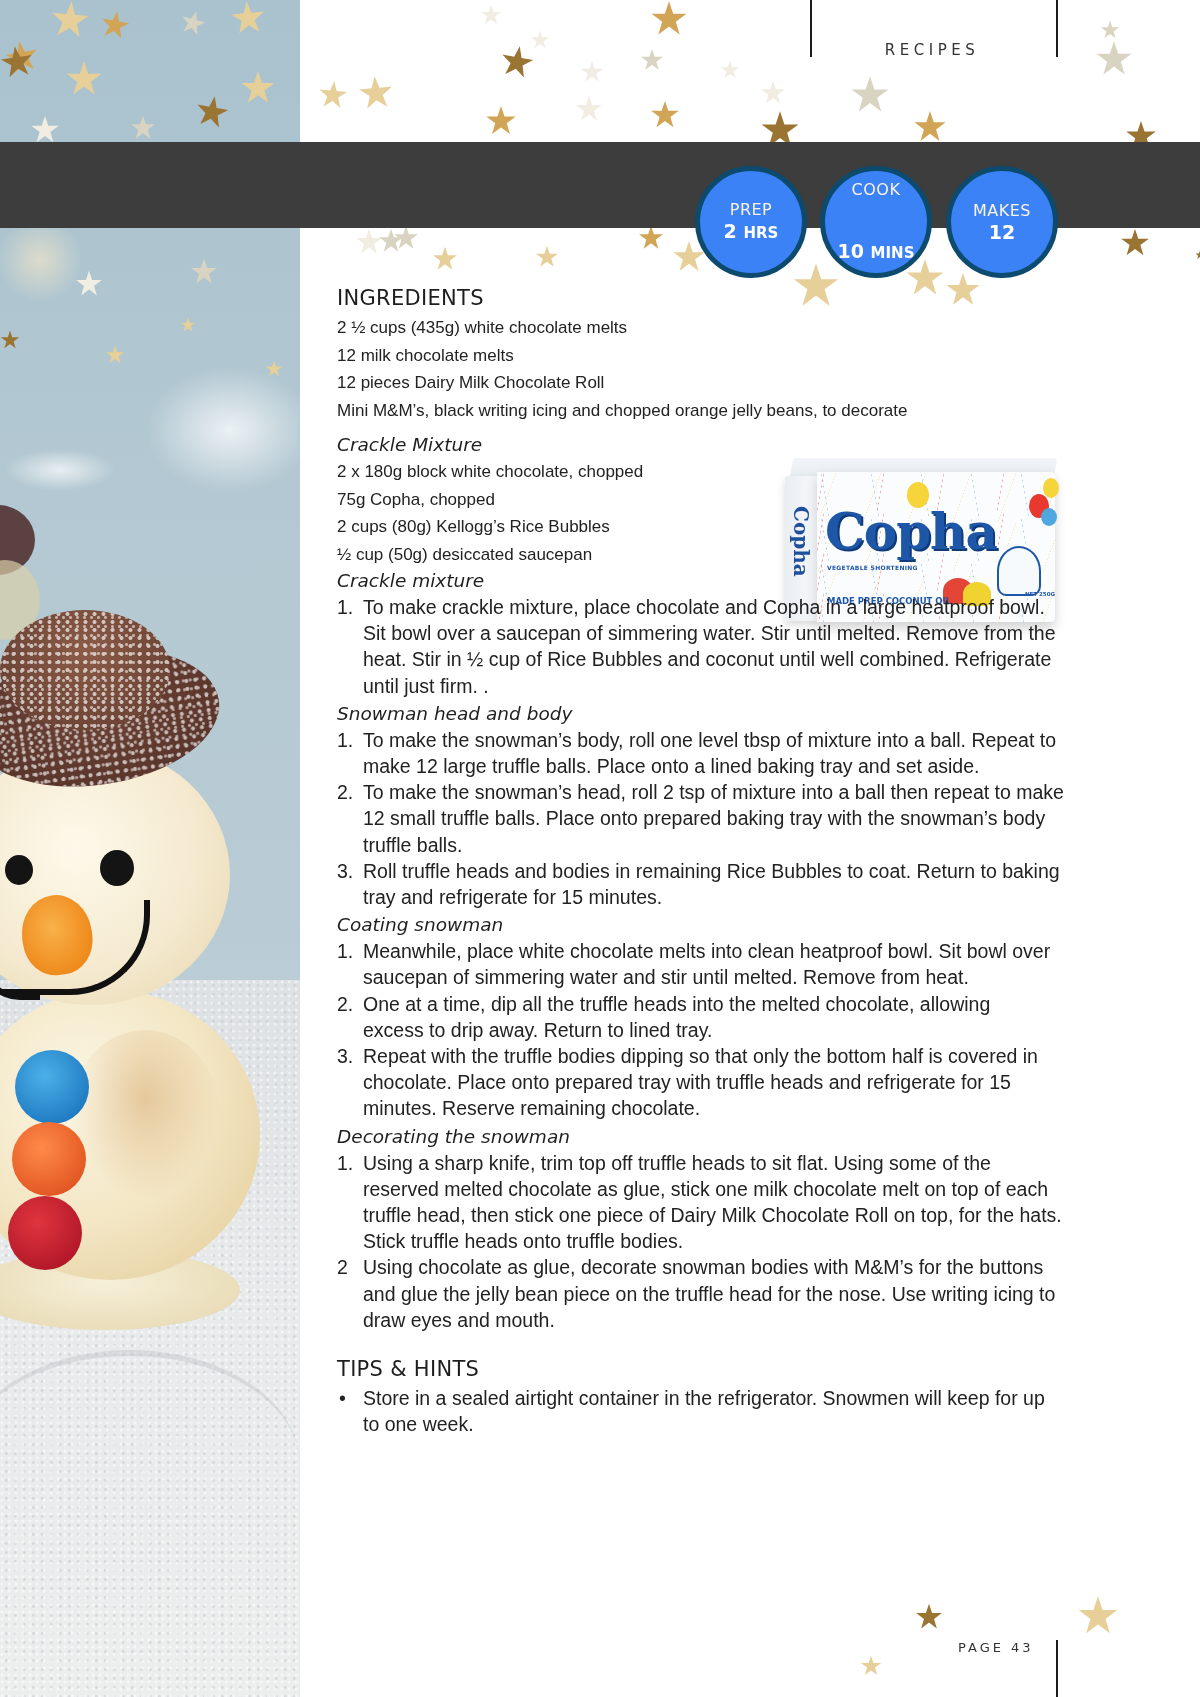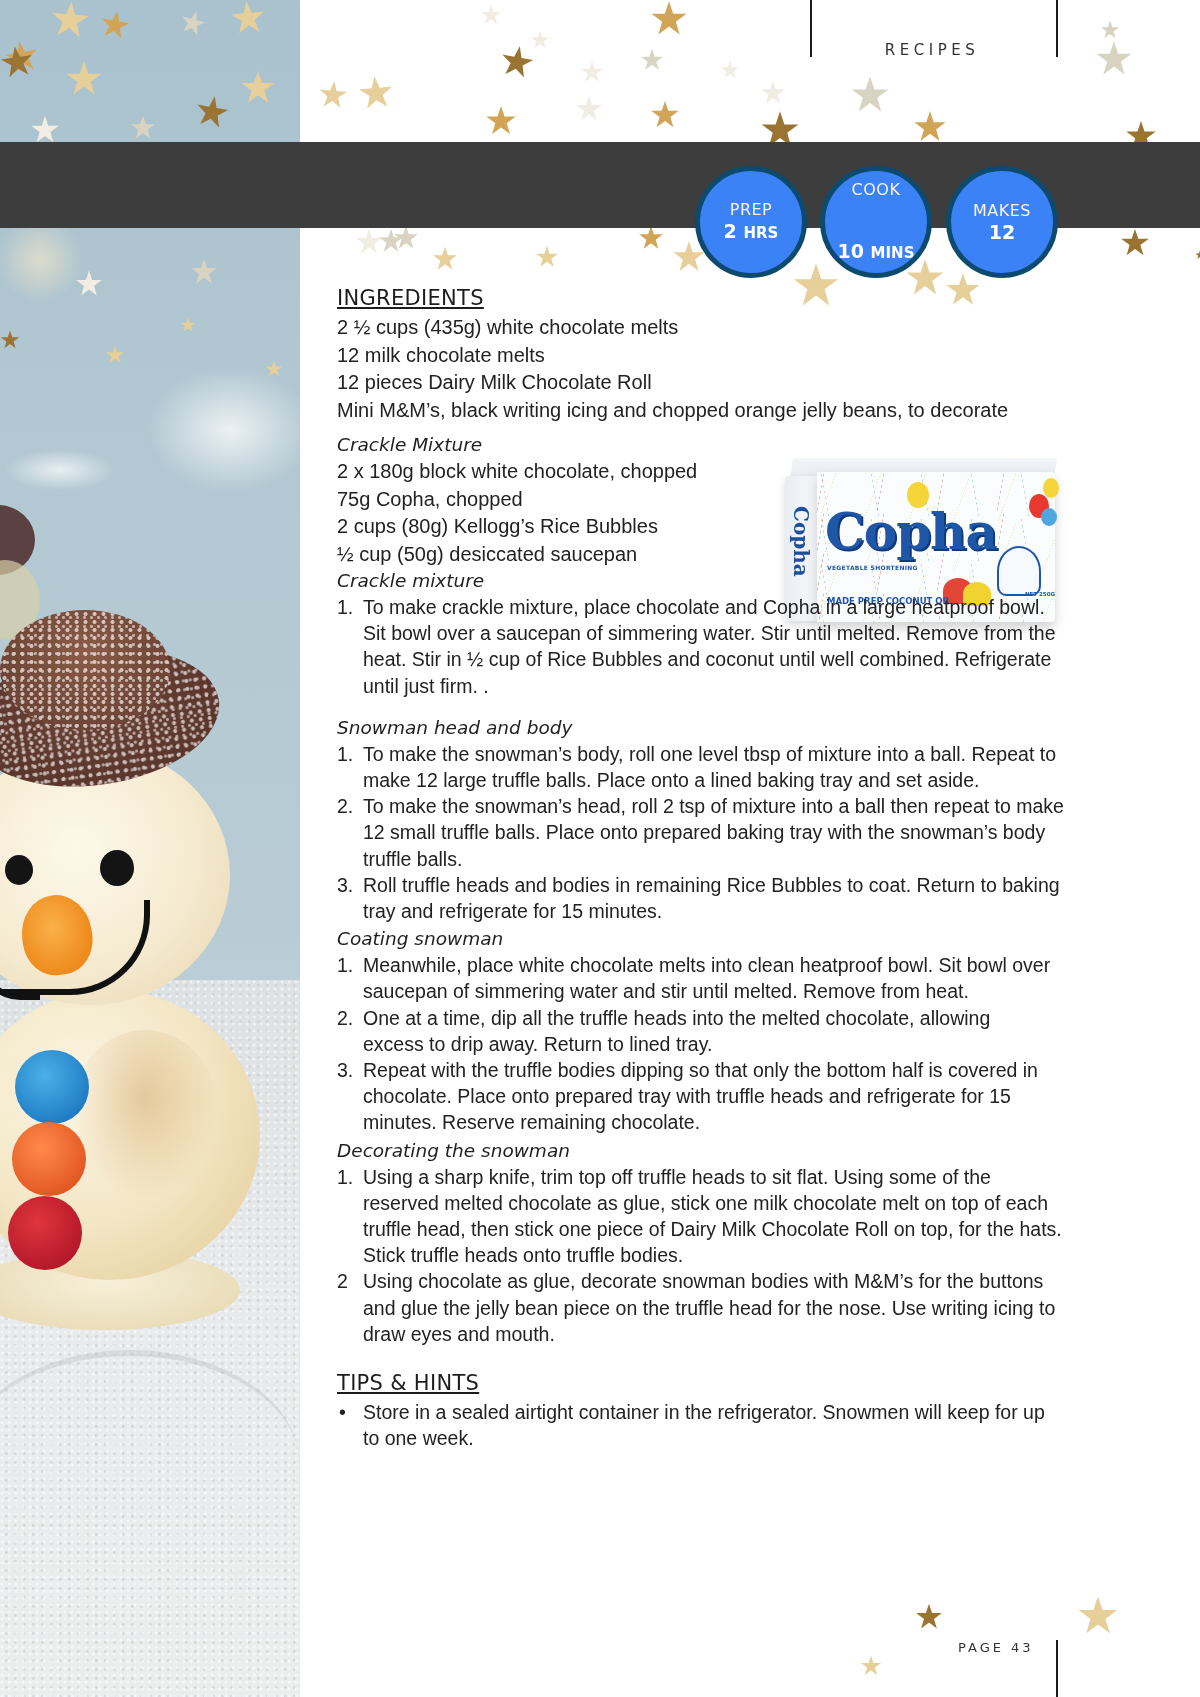--- a/index.html
+++ b/index.html
@@ -74,22 +74,22 @@
   
   .badge { position: absolute; top: 166px; width: 112px; height: 112px; border-radius: 50%;
     background: #3b82f6; border: 5px solid #0c4a6e; z-index: 5;
     display: flex; flex-direction: column; align-items: center; justify-content: center; color: #fff; }
   .badge .lbl { font-family: "DejaVu Sans", sans-serif; font-size: 16px; letter-spacing: 0.5px; line-height: 20px; color: #fbf3e6; }
   .badge .val { font-family: "DejaVu Sans", sans-serif; font-size: 19px; font-weight: bold; line-height: 22px; color: #fff; }
   .badge .val small { font-size: 15px; font-weight: bold; }
 
   
   .content { position: absolute; left: 337px; top: 284px; width: 740px; z-index: 4; font-family: "Liberation Sans", sans-serif; }
-  .h2 { font-family: "DejaVu Sans", sans-serif; font-size: 21px; letter-spacing: 0.3px; color: #1d1d1d; line-height: 28px; text-decoration: underline; }
-  .ing-line { font-size: 20px; line-height: 27.5px; color: #222; }
+  .h2 { font-family: "DejaVu Sans", sans-serif; font-size: 21px; letter-spacing: 0.3px; color: #1d1d1d; line-height: 28px; }
+  .ing-line { font-size: 17px; line-height: 27.5px; color: #222; }
   .sub { font-family: "DejaVu Sans", sans-serif; font-style: italic; font-size: 18.5px; line-height: 26px; color: #1f1f1f; }
   .steps { list-style: none; }
   .step { display: flex; font-size: 19.5px; line-height: 26.2px; color: #222; }
   .step .num { width: 26px; flex: 0 0 26px; }
   .step .txt { flex: 1; }
   .tip { display: flex; font-size: 19.5px; line-height: 26.2px; color: #222; }
   .tip .bullet { width: 26px; flex: 0 0 26px; padding-left: 2px; }
 
   
   .copha { position: absolute; left: 785px; top: 458px; width: 275px; height: 170px; z-index: 4; }
@@ -470,21 +470,21 @@
 
 
   <div class="sub">Crackle mixture</div>
   <ol class="steps" style="width:720px;">
     <li class="step">
         <span class="num">1.</span>
         <span class="txt">To make crackle mixture, place chocolate and Copha in a large heatproof bowl. Sit bowl over a saucepan of simmering water. Stir until melted. Remove from the heat. Stir in ½ cup of Rice Bubbles and coconut until well combined. Refrigerate until just firm. .</span>
       </li>
   </ol>
 
-  <div class="sub" style="margin-top:16px;">Snowman head and body</div>
+  <div class="sub" style="margin-top:2px;">Snowman head and body</div>
   <ol class="steps" style="width:728px;">
     <li class="step">
         <span class="num">1.</span>
         <span class="txt">To make the snowman’s body, roll one level tbsp of mixture into a ball. Repeat to make 12 large truffle balls. Place onto a lined baking tray and set aside.</span>
       </li>
     <li class="step">
         <span class="num">2.</span>
         <span class="txt">To make the snowman’s head, roll 2 tsp of mixture into a ball then repeat to make 12 small truffle balls. Place onto prepared baking tray with the snowman’s body truffle balls.</span>
       </li>
     <li class="step">

